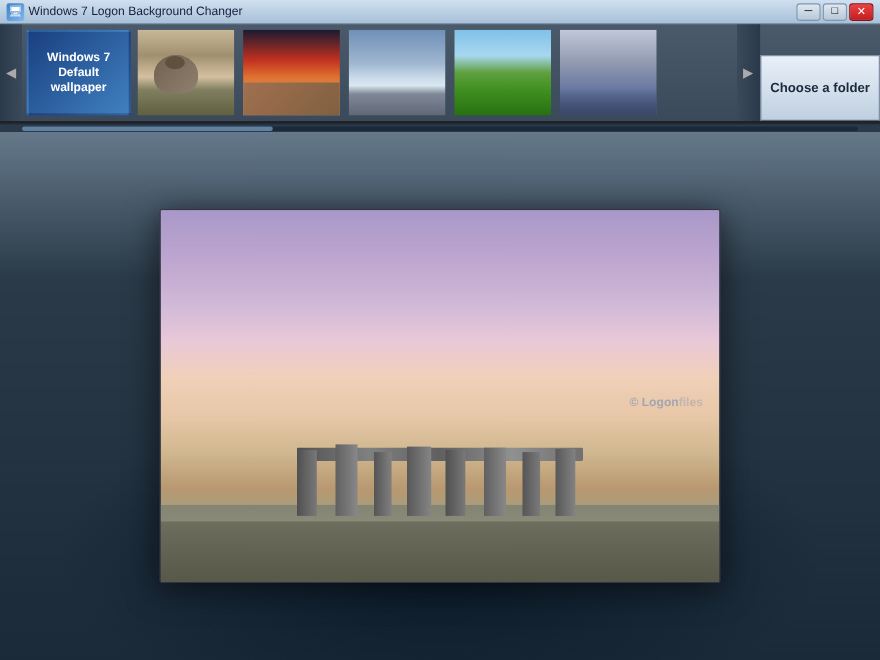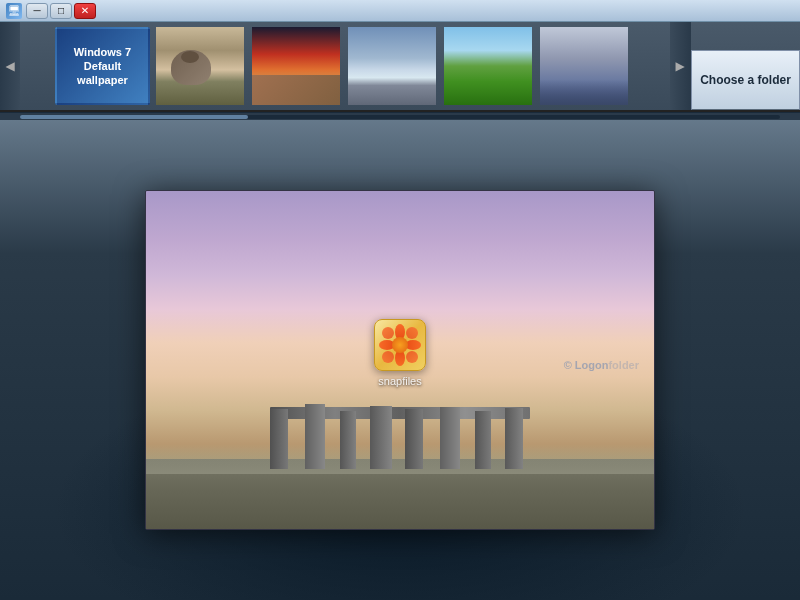--- a/index.html
+++ b/index.html
@@ -141,21 +141,20 @@
       justify-content: center;
       background: linear-gradient(135deg, #1a4080, #4080c0);
       width: 95px;
       height: 78px;
       font-size: 11px;
       color: white;
       text-align: center;
       font-weight: bold;
       line-height: 1.3;
       padding: 16px;
-      margin-left: 31px;
     }
 
     
     .fake-thumb {
       width: 88px;
       height: 78px;
     }
 
     
     .right-sidebar {
@@ -356,20 +355,21 @@
       height: 100%;
       background: #6080a0;
       border-radius: 2px;
     }
   </style>
 </head>
 <body>
 
 <div class="title-bar">
   <div class="title-bar-icon">🖥</div>
+  <span class="title-bar-text">Windows 7 Logon Background Changer</span>
   <div class="title-bar-controls">
     <div class="tb-btn minimize">─</div>
     <div class="tb-btn maximize">□</div>
     <div class="tb-btn close">✕</div>
   </div>
 </div>
 
 <div class="window-content">
 
   <div class="top-panel">
@@ -453,35 +453,19 @@
           <div style="position:absolute; bottom:0; left:55px; width:20px; height:65px; background:linear-gradient(to right,#606060,#888888);"></div>
           <div style="position:absolute; bottom:0; left:90px; width:16px; height:58px; background:linear-gradient(to right,#555555,#808080);"></div>
           <div style="position:absolute; bottom:0; left:120px; width:22px; height:63px; background:linear-gradient(to right,#585858,#858585);"></div>
           <div style="position:absolute; bottom:0; left:155px; width:18px; height:60px; background:linear-gradient(to right,#505050,#787878);"></div>
           <div style="position:absolute; bottom:0; left:190px; width:20px; height:62px; background:linear-gradient(to right,#606060,#888888);"></div>
           <div style="position:absolute; bottom:0; left:225px; width:16px; height:58px; background:linear-gradient(to right,#555555,#7a7a7a);"></div>
           <div style="position:absolute; bottom:0; left:255px; width:18px; height:61px; background:linear-gradient(to right,#585858,#828282);"></div>
         </div>
 
         <div class="watermark">
-          <span style="font-size:11px; color:rgba(80,120,180,0.45); font-weight:bold;">© Logon</span><span style="font-size:11px; color:rgba(80,120,180,0.25); font-weight:bold;">folder</span>
-        </div>
-
-        <div class="login-icon-container">
-          <div class="login-icon-box">
-
-            <div style="position:absolute; top:4px; left:50%; transform:translateX(-50%); width:10px; height:16px; background:linear-gradient(to bottom,#f86020,#e84010); border-radius:50%; opacity:0.9;"></div>
-            <div style="position:absolute; bottom:4px; left:50%; transform:translateX(-50%); width:10px; height:16px; background:linear-gradient(to top,#f86020,#e84010); border-radius:50%; opacity:0.9;"></div>
-            <div style="position:absolute; left:4px; top:50%; transform:translateY(-50%); width:16px; height:10px; background:linear-gradient(to right,#f86020,#e84010); border-radius:50%; opacity:0.9;"></div>
-            <div style="position:absolute; right:4px; top:50%; transform:translateY(-50%); width:16px; height:10px; background:linear-gradient(to left,#f86020,#e84010); border-radius:50%; opacity:0.9;"></div>
-            <div style="position:absolute; top:7px; left:7px; width:12px; height:12px; background:linear-gradient(135deg,#f87030,#e85020); border-radius:50%; opacity:0.85;"></div>
-            <div style="position:absolute; top:7px; right:7px; width:12px; height:12px; background:linear-gradient(225deg,#f87030,#e85020); border-radius:50%; opacity:0.85;"></div>
-            <div style="position:absolute; bottom:7px; left:7px; width:12px; height:12px; background:linear-gradient(45deg,#f87030,#e85020); border-radius:50%; opacity:0.85;"></div>
-            <div style="position:absolute; bottom:7px; right:7px; width:12px; height:12px; background:linear-gradient(315deg,#f87030,#e85020); border-radius:50%; opacity:0.85;"></div>
-
-            <div class="flower-center"></div>
-          </div>
-          <span class="login-label">snapfiles</span>
-        </div>
+          <span style="font-size:11px; color:rgba(80,120,180,0.45); font-weight:bold;">© Logon</span><span style="font-size:11px; color:rgba(80,120,180,0.25); font-weight:bold;">files</span>
+        </div>
+
       </div>
     </div>
   </div>
 </div>
 
 </body></html>

